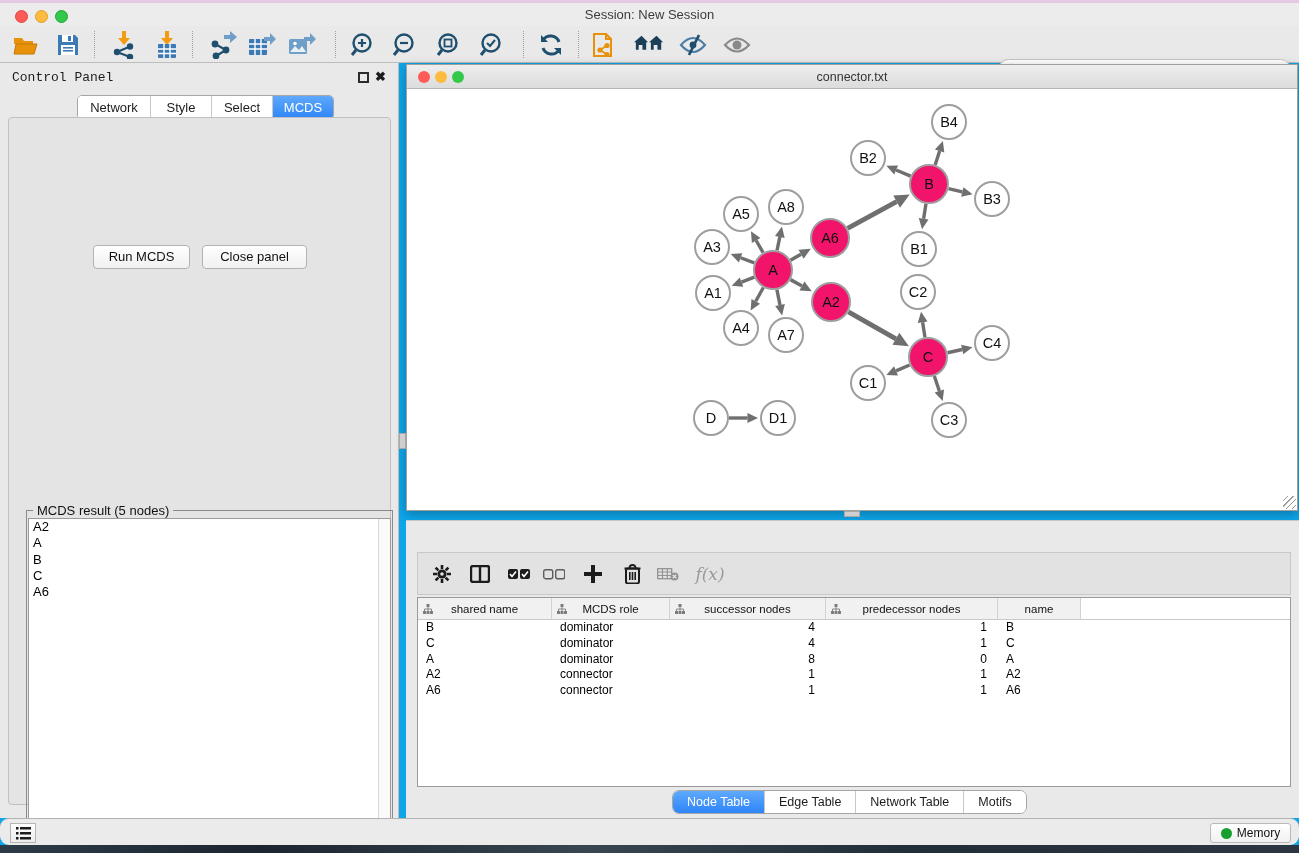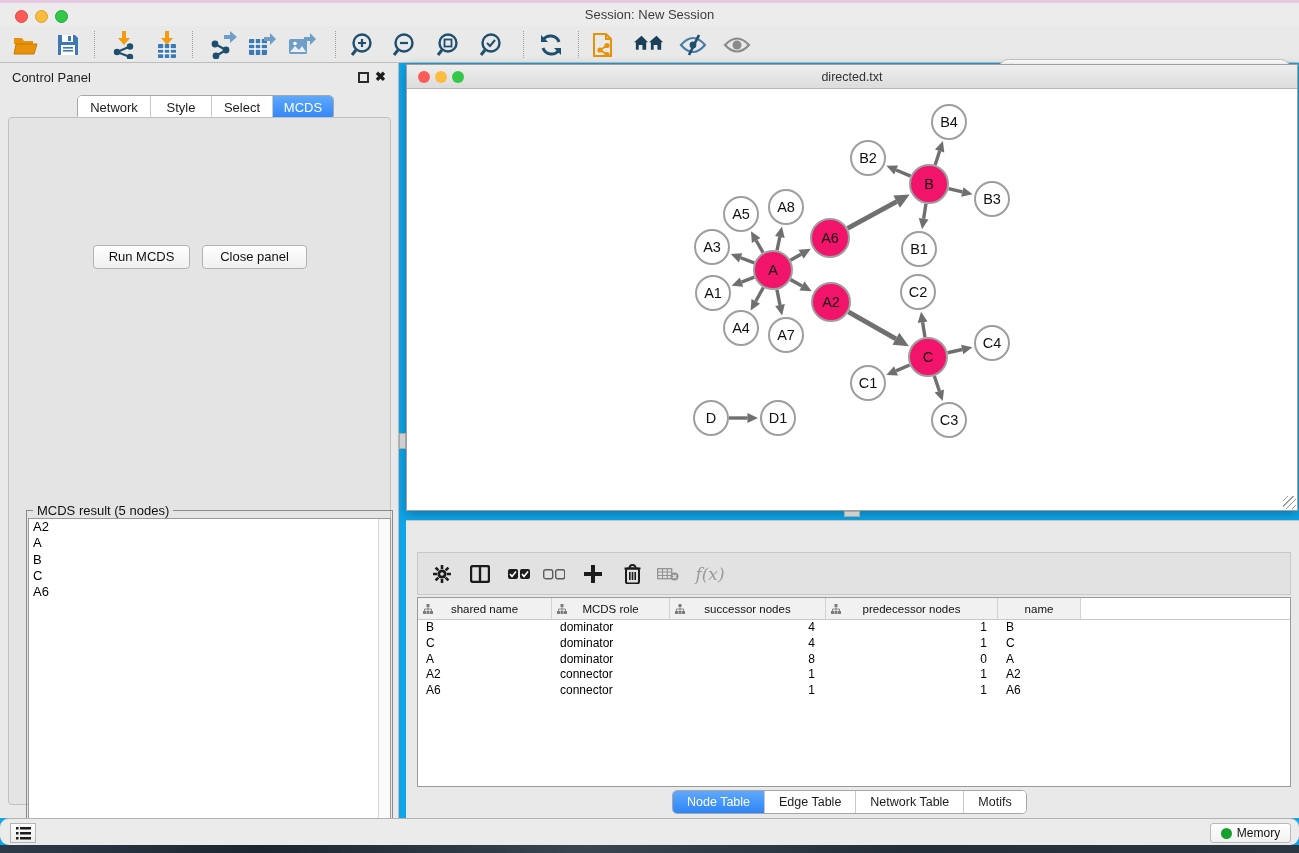--- a/index.html
+++ b/index.html
@@ -17,21 +17,21 @@
 
   .toolbar { position:absolute; left:0; top:26px; width:100%; height:37px; background:#e9e9e9; border-bottom:1px solid #bdbdbd; }
   .tb-btn { position:absolute; top:5px; width:30px; height:28px; display:flex; align-items:center; justify-content:center; cursor:default; }
   .tb-sep { position:absolute; top:5px; width:0; height:27px; border-left:1px dotted #9f9f9f; }
   .searchbox { position:absolute; left:998px; top:33px; width:293px; height:21px; background:#fff; border:1px solid #c4c4c4; border-radius:11px; display:flex; align-items:center; padding-left:7px; }
   .searchbox svg { opacity:.55; }
 
   
   .control-panel { position:absolute; left:0; top:63px; width:399px; height:755px; background:#e9e9e9; border-right:1px solid #bdbdbd; }
   .panel-head { position:absolute; left:0; top:0; width:100%; height:28px; }
-  .panel-head .ph-title { position:absolute; left:12px; top:7px; font-size:13px; color:#1c1c1c; }
+  .panel-head .ph-title { position:absolute; left:12px; top:7px; font-size:13px; color:#1c1c1c;font-family:Liberation Mono, monospace; }
   .float-ic { position:absolute; width:11px; height:11px; border:2px solid #2b2b2b; top:9px; }
   .close-ic { position:absolute; top:6px; font-size:13px; font-weight:700; color:#1c1c1c; }
 
   .seg { display:flex; border:1px solid #a6a6a6; border-radius:5px; background:#fff; overflow:hidden; }
   .seg .seg-item { font-size:13px; color:#1c1c1c; text-align:center; padding:4px 0; border-left:1px solid #c9c9c9; background:#fff; }
   .seg .seg-item:first-child { border-left:none; }
   .seg .seg-item.active { background:linear-gradient(#5fa9fb,#2e85f8); color:#fff; }
   .cp-tabs { position:absolute; left:77px; top:32px; }
   .cp-tabs .seg-item { width:61px; }
   .cp-tabs .seg-item:first-child { width:72px; }
@@ -69,21 +69,21 @@
 
   .data-table { position:absolute; left:11px; top:76px; width:874px; height:190px; background:#fff; border:1px solid #9a9a9a; overflow:hidden; }
   .dt-header { display:flex; height:22px; background:#f1f1f1; border-bottom:1px solid #c9c9c9; }
   .dt-hcell { position:relative; display:flex; align-items:center; justify-content:center; font-size:11.5px; color:#111; border-right:1px solid #d2d2d2; }
   .dt-hcell .tree-ic { position:absolute; left:5px; top:6px; }
   .dt-row { display:flex; height:15.8px; }
   .dt-cell { font-size:12px; color:#000; line-height:15.8px; white-space:nowrap; overflow:hidden; }
   .al { padding-left:8px; text-align:left; }
   .ar { padding-right:11px; text-align:right; }
 
-  .tp-tabs { position:absolute; left:266px; top:269px; }
+  .tp-tabs { position:absolute; left:266px; top:269px;border-radius:7px; }
   .tp-tabs .seg-item { padding:4px 14px; font-size:12.5px; }
 
   
   .statusbar { position:absolute; left:0; top:818px; width:100%; height:27px; background:#ebebeb; border-top:1px solid #b3b3b3;border-radius:9px; }
   .list-btn { position:absolute; left:10px; top:4px; width:26px; height:20px; background:linear-gradient(#fdfdfd,#ededed); border:1px solid #b5b5b5; display:flex; align-items:center; justify-content:center; }
   .memory-btn { position:absolute; right:8px; top:4px; width:81px; height:20px; background:linear-gradient(#ffffff,#f1f1f1); border:1px solid #b9b9b9; border-radius:3px; display:flex; align-items:center; justify-content:center; gap:5px; font-size:12px; color:#111; }
   .memory-dot { width:11px; height:11px; border-radius:50%; background:#17a02e; }
   .desktop-strip { position:absolute; left:0; top:845px; width:100%; height:8px;
     background:linear-gradient(90deg,#2d3b49,#1b2530 20%,#38464f 45%,#222d3a 70%,#2c3642); }
 
@@ -272,21 +272,21 @@
           </div>
       </div>
     </div>
   </div>
 
   <div class="net-window">
     <div class="net-titlebar">
       <div class="tl2" style="left:11px; background:#fc5b57"></div>
       <div class="tl2" style="left:28px; background:#fdbc40"></div>
       <div class="tl2" style="left:45px; background:#34c84a"></div>
-      <div class="title">directed.txt</div>
+      <div class="title">connector.txt</div>
     </div>
     <svg class="net-canvas" id="graph-svg" viewBox="406 88 890 421">
         <line x1="762.0772212328633" y1="251.63513715751083" x2="755.1520831774177" y2="239.51614556048096" stroke="#6f6f6f" stroke-width="3.4"></line>
         <polygon points="749.9227787671367,230.36486284248917 759.4325218680913,237.07018059438178 750.8716444867441,241.96211052658015" fill="#6f6f6f"></polygon>
         <line x1="776.0418305745574" y1="249.41266721560658" x2="778.828124712651" y2="235.90985716176874" stroke="#6f6f6f" stroke-width="3.4"></line>
         <polygon points="780.9581694254426,225.58733278439342 783.656402244004,236.90616839839714 773.9998471812979,234.91354592514034" fill="#6f6f6f"></polygon>
         <line x1="753.2860542721241" y1="261.9439221026042" x2="739.5761951264665" y2="256.7746309493234" stroke="#6f6f6f" stroke-width="3.4"></line>
         <polygon points="729.7139457278759,253.0560778973958 741.3155183281746,252.161643327402 737.8368719247584,261.3876185712448" fill="#6f6f6f"></polygon>
         <line x1="753.325077653959" y1="276.15872023264905" x2="740.5166064224045" y2="281.0686342047449" stroke="#6f6f6f" stroke-width="3.4"></line>
         <polygon points="730.674922346041,284.84127976735095 738.7519818850565,276.4652658464458 742.2812309597525,285.67200256304403" fill="#6f6f6f"></polygon>

